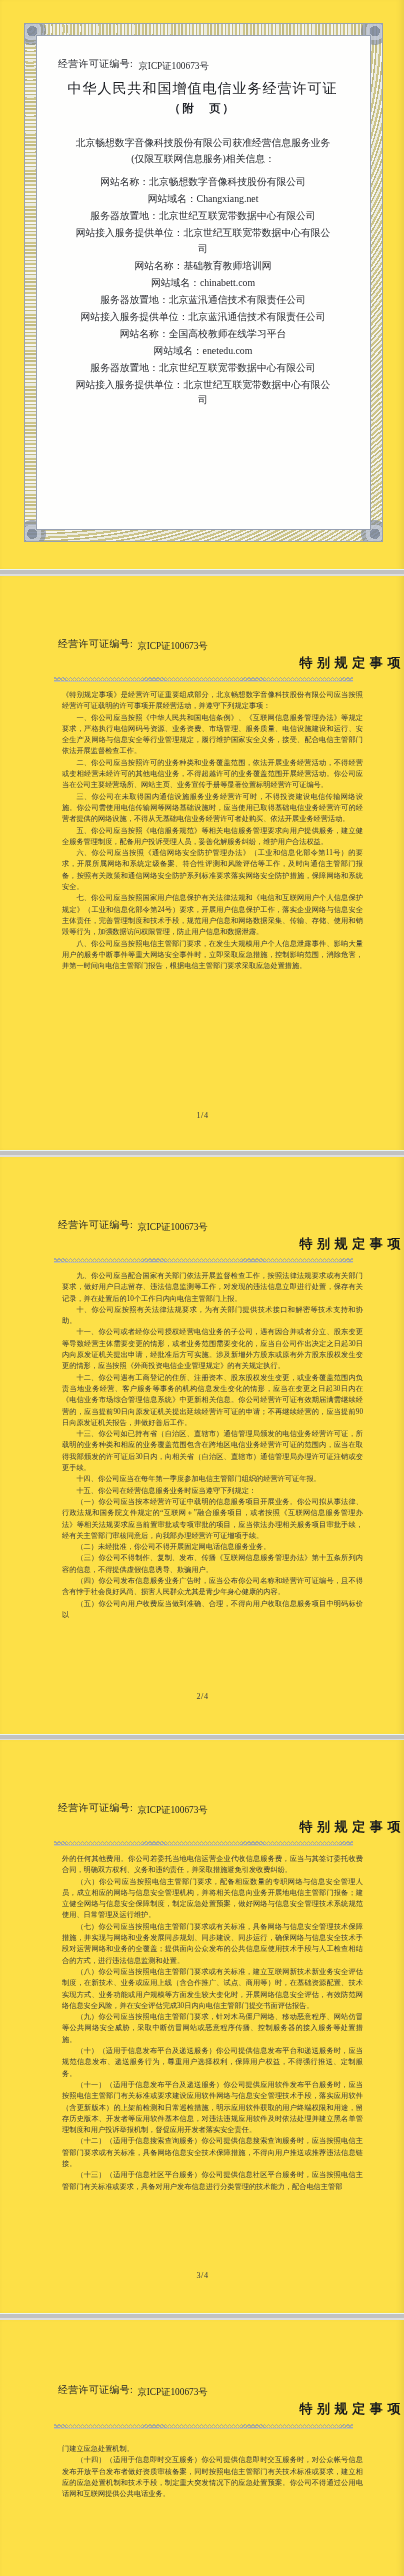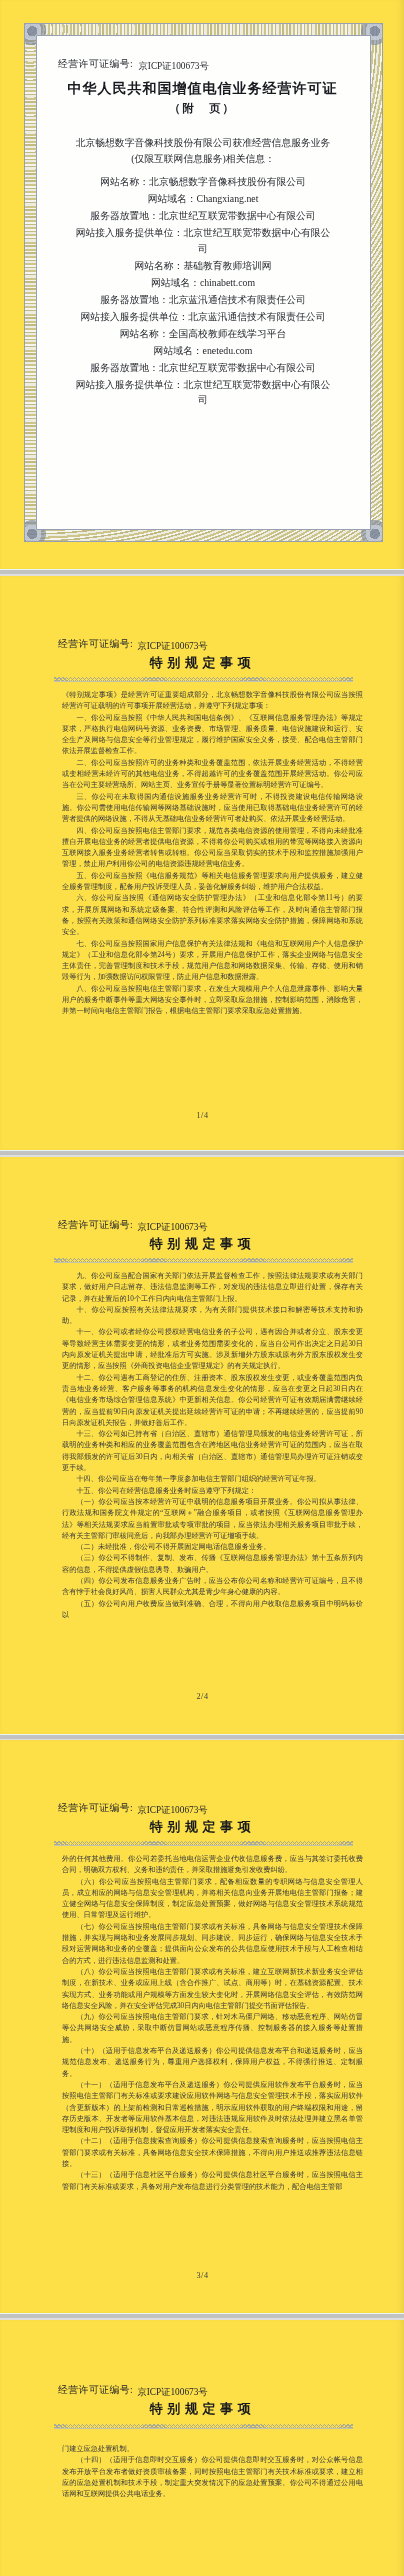--- a/index.html
+++ b/index.html
@@ -26,29 +26,29 @@
       radial-gradient(circle at calc(100% - 7.2px) 7.2px, rgba(120,132,155,.85) 0 5.2px, rgba(190,197,210,.9) 5.2px 9.3px, rgba(120,132,155,.6) 9.3px 13.4px, transparent 14px),
       radial-gradient(circle at 7.2px calc(100% - 7.2px), rgba(120,132,155,.85) 0 5.2px, rgba(190,197,210,.9) 5.2px 9.3px, rgba(120,132,155,.6) 9.3px 13.4px, transparent 14px),
       radial-gradient(circle at calc(100% - 7.2px) calc(100% - 7.2px), rgba(120,132,155,.85) 0 5.2px, rgba(190,197,210,.9) 5.2px 9.3px, rgba(120,132,155,.6) 9.3px 13.4px, transparent 14px),
       repeating-radial-gradient(circle at 5.2px 5.2px, rgba(145,155,175,.55) 0 1.5px, rgba(235,238,243,.9) 1.5px 3.6px, rgba(165,174,192,.55) 3.6px 5.7px, rgba(245,246,249,.95) 5.7px 7.2px);
   }
   .cert-inner{
     position:absolute;inset:10.8px;background:#fefefd;border:0.5px solid #96a0b2;
   }
   .cert-lic{position:absolute;top:58px;left:58px;font-size:9.8px;color:#1f2127;letter-spacing:0.5px;}
   .cert-lic .num{display:inline-block;margin-left:5.2px;position:relative;top:2.1px;font-size:9.3px;letter-spacing:0;}
-  .cert-title{position:absolute;top:80px;left:0;width:100%;text-align:center;font-size:14px;font-weight:bold;letter-spacing:1px;color:#191b20;}
+  .cert-title{position:absolute;top:80px;left:0;width:100%;text-align:center;font-size:14px;font-weight:normal;letter-spacing:1px;color:#191b20;}
   .cert-sub{position:absolute;top:101px;left:0;width:100%;text-align:center;font-size:11.3px;font-weight:bold;letter-spacing:2.1px;color:#1c1e24;}
   .cert-body{position:absolute;top:135px;left:71px;width:264px;font-size:9.8px;color:#26282e;text-align:center;}
   .cert-intro{line-height:16px;margin:0 0 7.2px;}
   .cert-line{line-height:15.5px;margin:0 0 1.5px;}
   
   .ph-row{position:absolute;left:58px;top:62px;font-size:9.8px;color:#23252b;letter-spacing:0.5px;white-space:nowrap;}
   .ph-row .num{display:inline-block;margin-left:4.1px;position:relative;top:1.5px;font-size:9.3px;letter-spacing:0;}
-  .p-title{position:absolute;top:78px;left:0;width:100%;text-align:center;font-size:13px;font-weight:bold;letter-spacing:4.6px;color:#17191e;}
+  .p-title{position:absolute;top:78px;left:0;width:100%;text-align:right;font-size:13px;font-weight:bold;letter-spacing:4.6px;color:#17191e;}
   .squiggle{
     position:absolute;top:101px;left:54px;width:299px;height:3.6px;opacity:.8;
     background:
       repeating-linear-gradient(45deg, #97a0ad 0 0.8px, transparent 0.8px 2.8px),
       repeating-linear-gradient(-45deg, #97a0ad 0 0.8px, transparent 0.8px 2.8px);
     border-bottom:0.5px solid #b7bdc7;
   }
   .pbody{position:absolute;top:114px;left:54px;width:301px;font-size:7.2px;line-height:11.3px;text-align:justify;color:#33353c;margin-left:8px;}
   .para{margin:0;text-indent:2em;}
   .para.cont{text-indent:0;}
@@ -91,21 +91,20 @@
   <div class="ph-row">
     <span>经营许可证编号:</span><span class="num">京ICP证100673号</span>
   </div>
   <div class="p-title">特别规定事项</div>
   <div class="squiggle"></div>
   <div class="pbody">
       <p class="para cont">《特别规定事项》是经营许可证重要组成部分，北京畅想数字音像科技股份有限公司应当按照经营许可证载明的许可事项开展经营活动，并遵守下列规定事项：</p>
       <p class="para">一、你公司应当按照《中华人民共和国电信条例》、《互联网信息服务管理办法》等规定要求，严格执行电信网码号资源、业务资费、市场管理、服务质量、电信设施建设和运行、安全生产及网络与信息安全等行业管理规定，履行维护国家安全义务，接受、配合电信主管部门依法开展监督检查工作。</p>
       <p class="para">二、你公司应当按照许可的业务种类和业务覆盖范围，依法开展业务经营活动，不得经营或变相经营未经许可的其他电信业务，不得超越许可的业务覆盖范围开展经营活动。你公司应当在公司主要经营场所、网站主页、业务宣传手册等显著位置标明经营许可证编号。</p>
       <p class="para">三、你公司在未取得国内通信设施服务业务经营许可时，不得投资建设电信传输网络设施。你公司需使用电信传输网等网络基础设施时，应当使用已取得基础电信业务经营许可的经营者提供的网络设施，不得从无基础电信业务经营许可者处购买、依法开展业务经营活动。</p>
-      <p class="para">四、你公司应当按照电信主管部门要求，规范各类电信资源的使用管理，不得向未经批准擅自开展电信业务的经营者提供电信资源，不得将你公司购买或租用的带宽等网络接入资源向互联网接入服务业务经营者转售或转租。你公司应当采取切实的技术手段和监控措施加强用户管理，禁止用户利用你公司的电信资源违规经营电信业务。</p>
       <p class="para">五、你公司应当按照《电信服务规范》等相关电信服务管理要求向用户提供服务，建立健全服务管理制度，配备用户投诉受理人员，妥善化解服务纠纷，维护用户合法权益。</p>
       <p class="para">六、你公司应当按照《通信网络安全防护管理办法》（工业和信息化部令第11号）的要求，开展所属网络和系统定级备案、符合性评测和风险评估等工作，及时向通信主管部门报备，按照有关政策和通信网络安全防护系列标准要求落实网络安全防护措施，保障网络和系统安全。</p>
       <p class="para">七、你公司应当按照国家用户信息保护有关法律法规和《电信和互联网用户个人信息保护规定》（工业和信息化部令第24号）要求，开展用户信息保护工作，落实企业网络与信息安全主体责任，完善管理制度和技术手段，规范用户信息和网络数据采集、传输、存储、使用和销毁等行为，加强数据访问权限管理，防止用户信息和数据泄露。</p>
       <p class="para">八、你公司应当按照电信主管部门要求，在发生大规模用户个人信息泄露事件、影响大量用户的服务中断事件等重大网络安全事件时，立即采取应急措施，控制影响范围，消除危害，并第一时间向电信主管部门报告，根据电信主管部门要求采取应急处置措施。</p>
     </div>
   <div class="pagenum">1/4</div>
 </div>
 
 <div class="divider" style="top:1150px;"></div>
 

